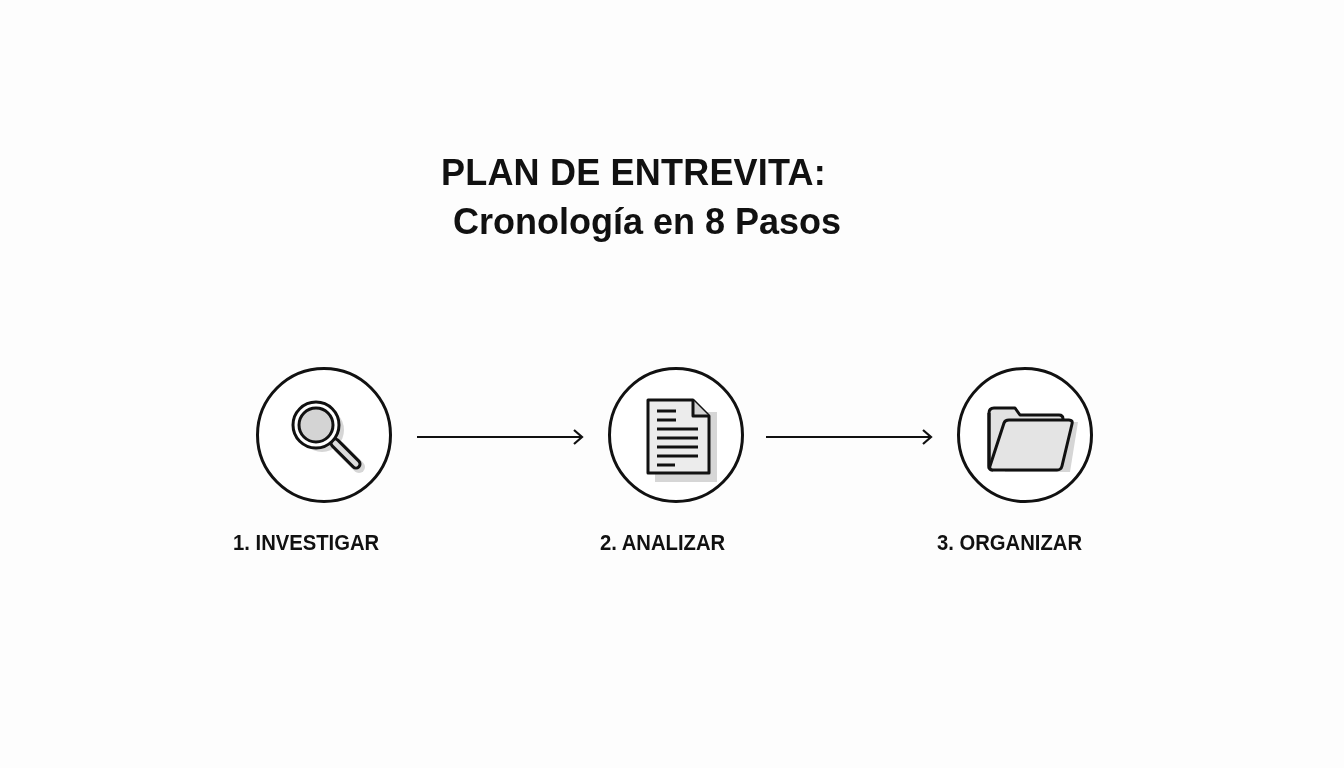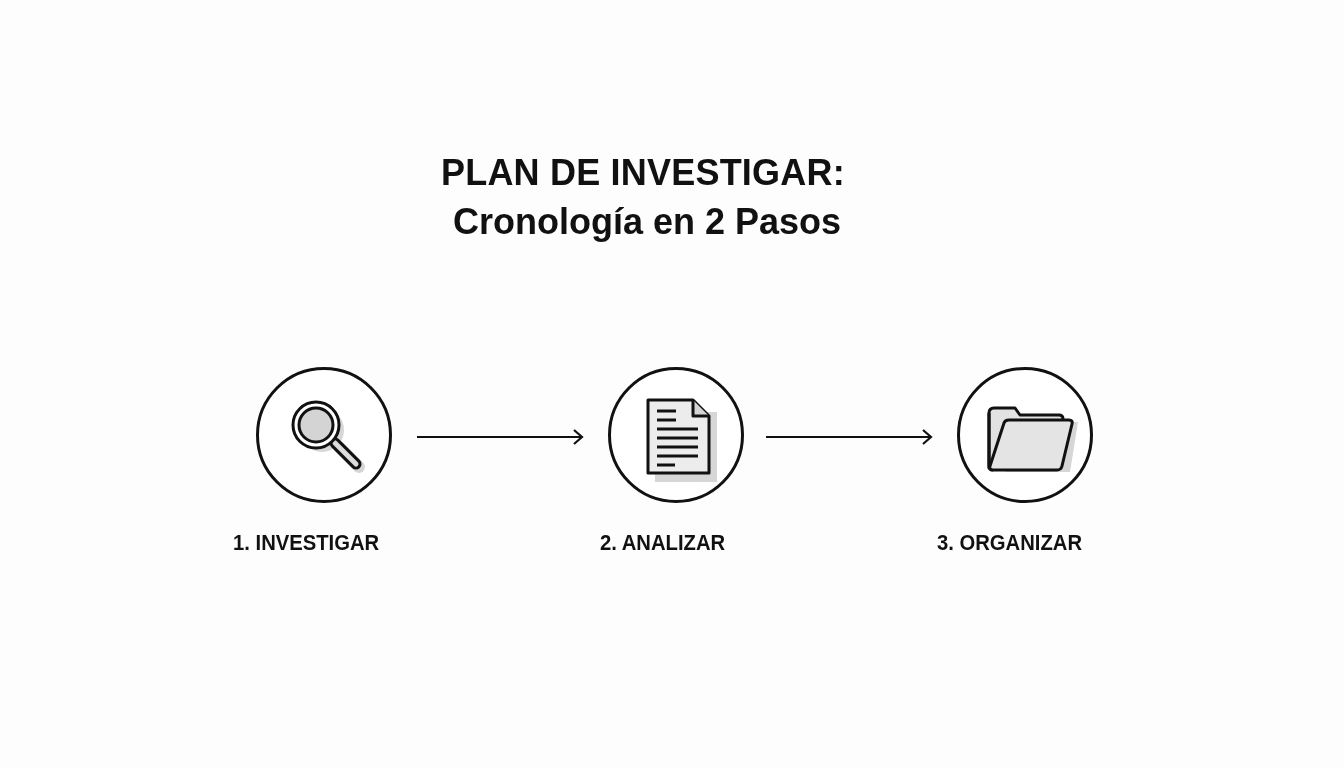--- a/index.html
+++ b/index.html
@@ -68,22 +68,22 @@
     .arrow svg {
       width: 100%;
       height: 18px;
       display: block;
     }
   </style>
 </head>
 <body>
 
 <div>
-  <div class="title-line1">PLAN DE INVESTIGAR:</div>
-  <div class="title-line2">Cronología en 2 Pasos</div>
+  <div class="title-line1">PLAN DE ENTREVITA:</div>
+  <div class="title-line2">Cronología en 8 Pasos</div>
 </div>
 
 <div class="step-circle" style="left:256px; top:367px;">
   <svg viewBox="0 0 130 130">
 
     <circle cx="63" cy="60" r="22" fill="#d6d6d6"></circle>
     <line x1="80" y1="77" x2="100" y2="97" stroke="#d6d6d6" stroke-width="12" stroke-linecap="round"></line>
 
     <line x1="76" y1="73" x2="97" y2="94" stroke="#111" stroke-width="11" stroke-linecap="round"></line>
     <line x1="76" y1="73" x2="97" y2="94" stroke="#dcdcdc" stroke-width="5" stroke-linecap="round"></line>

